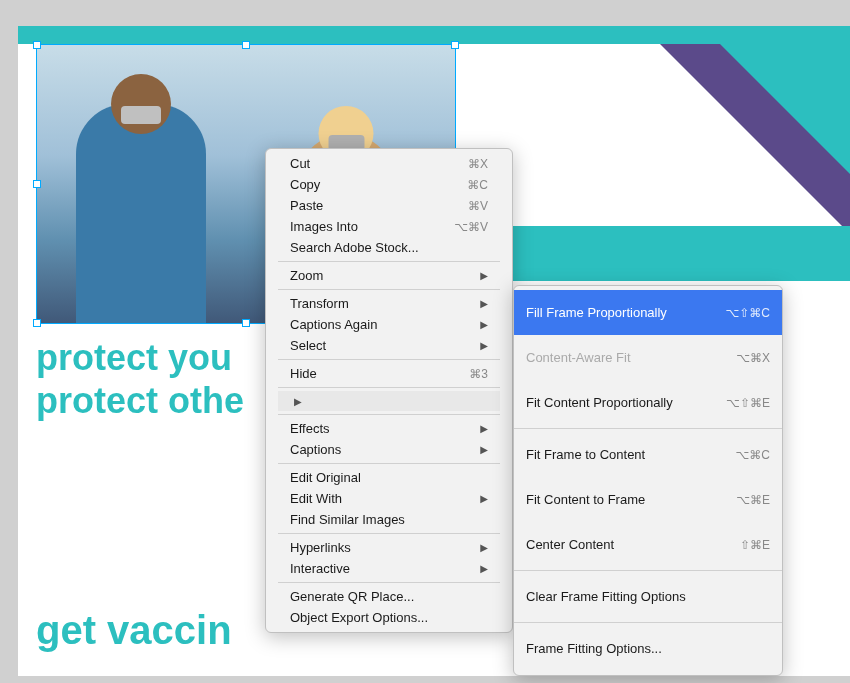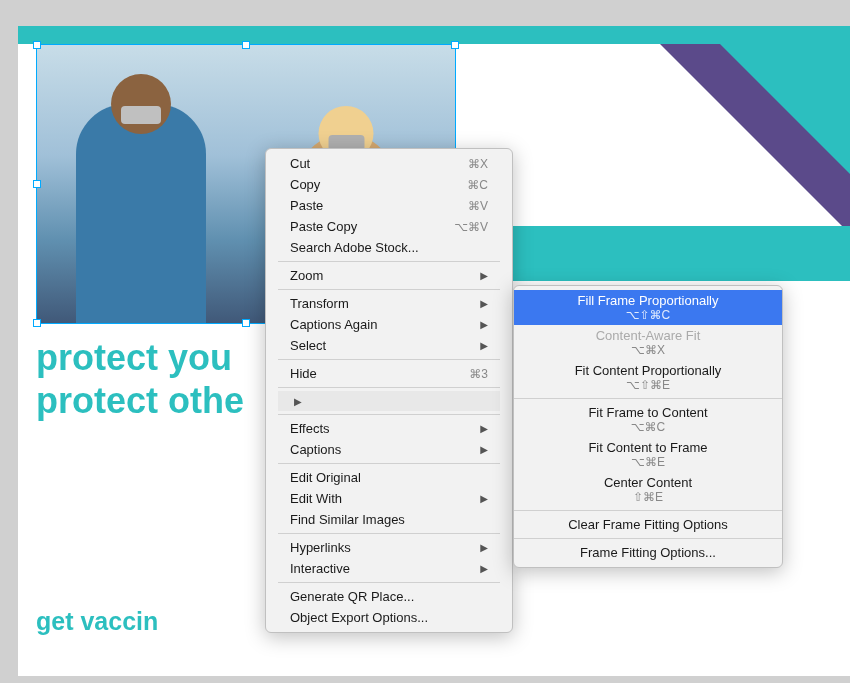--- a/index.html
+++ b/index.html
@@ -126,21 +126,21 @@
       top: 310px; left: 18px;
       font-size: 36px;
       font-weight: 700;
       color: #2cbfbf;
       line-height: 1.2;
     }
 
     .text-vaccin {
       position: absolute;
       top: 580px; left: 18px;
-      font-size: 25px;
+      font-size: 40px;
       font-weight: 700;
       color: #2cbfbf;
       line-height: 1.2;
     }
 
     
     .context-menu {
       position: absolute;
       top: 148px; left: 265px;
       background: #f2f2f2;
@@ -196,25 +196,24 @@
       width: 270px;
       padding: 4px 0;
       z-index: 101;
       font-size: 13px;
     }
 
     .submenu-item {
       display: flex;
       align-items: center;
       justify-content: space-between;
-      padding: 3px 12px;
+      padding: 15px 12px;
       cursor: pointer;
       color: #1a1a1a;
       min-height: 20px;
-      flex-direction: column;
     }
 
     .submenu-item.highlighted {
       background: #3b78f0;
       color: white;
     }
 
     .submenu-item.disabled {
       color: #aaa;
     }
@@ -376,21 +375,21 @@
     <span class="menu-item-label">Copy</span>
     <span class="menu-shortcut">⌘C</span>
   </div>
 
   <div class="menu-item">
     <span class="menu-item-label">Paste</span>
     <span class="menu-shortcut">⌘V</span>
   </div>
 
   <div class="menu-item">
-    <span class="menu-item-label">Paste Copy</span>
+    <span class="menu-item-label">Images Into</span>
     <span class="menu-shortcut">⌥⌘V</span>
   </div>
 
 
   <div class="menu-item">
     <span class="menu-item-label">Search Adobe Stock...</span>
   </div>
 
   <div class="menu-separator"></div>
 

